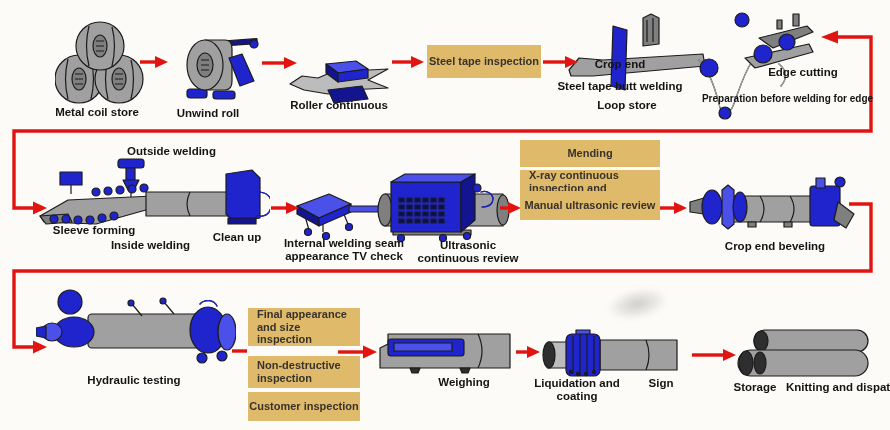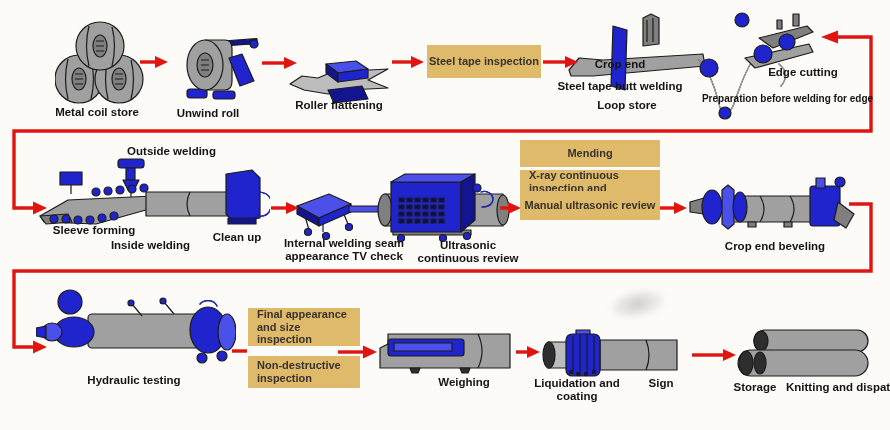--- a/index.html
+++ b/index.html
@@ -312,24 +312,25 @@
   </svg>
 
   <div class="ybox" style="left:427px;top:45px;width:114px;height:33px">Steel tape inspection</div>
 
   <div class="ybox" style="left:520px;top:140px;width:140px;height:27px">Mending</div>
   <div class="ybox left" style="left:520px;top:170px;width:140px;height:36px">X-ray continuous inspection and shooting check</div>
   <div class="ybox" style="left:520px;top:191px;width:140px;height:29px">Manual ultrasonic review</div>
 
   <div class="ybox left" style="left:248px;top:308px;width:112px;height:38px">Final appearance and size inspection</div>
   <div class="ybox left" style="left:248px;top:356px;width:112px;height:32px">Non-destructive inspection</div>
+  <div class="ybox" style="left:248px;top:392px;width:112px;height:29px">Customer inspection</div>
 
   <div class="lbl nw" style="left:40px;top:106px;width:114px">Metal coil store</div>
   <div class="lbl nw" style="left:162px;top:107px;width:92px">Unwind roll</div>
-  <div class="lbl nw" style="left:283px;top:99px;width:112px">Roller flattening</div>
+  <div class="lbl nw" style="left:283px;top:99px;width:112px">Roller continuous</div>
   <div class="lbl nw left" style="left:585px;top:58px;width:70px">Crop end</div>
   <div class="lbl nw" style="left:550px;top:80px;width:140px">Steel tape butt welding</div>
   <div class="lbl nw" style="left:592px;top:99px;width:70px">Loop store</div>
   <div class="lbl nw" style="left:765px;top:66px;width:76px">Edge cutting</div>
   <div class="lbl nw sm" style="left:700px;top:93px;width:175px">Preparation before welding for edge</div>
 
   <div class="lbl nw" style="left:124px;top:145px;width:95px">Outside welding</div>
   <div class="lbl nw" style="left:44px;top:224px;width:100px">Sleeve forming</div>
   <div class="lbl nw" style="left:103px;top:239px;width:95px">Inside welding</div>
   <div class="lbl nw" style="left:206px;top:231px;width:62px">Clean up</div>

